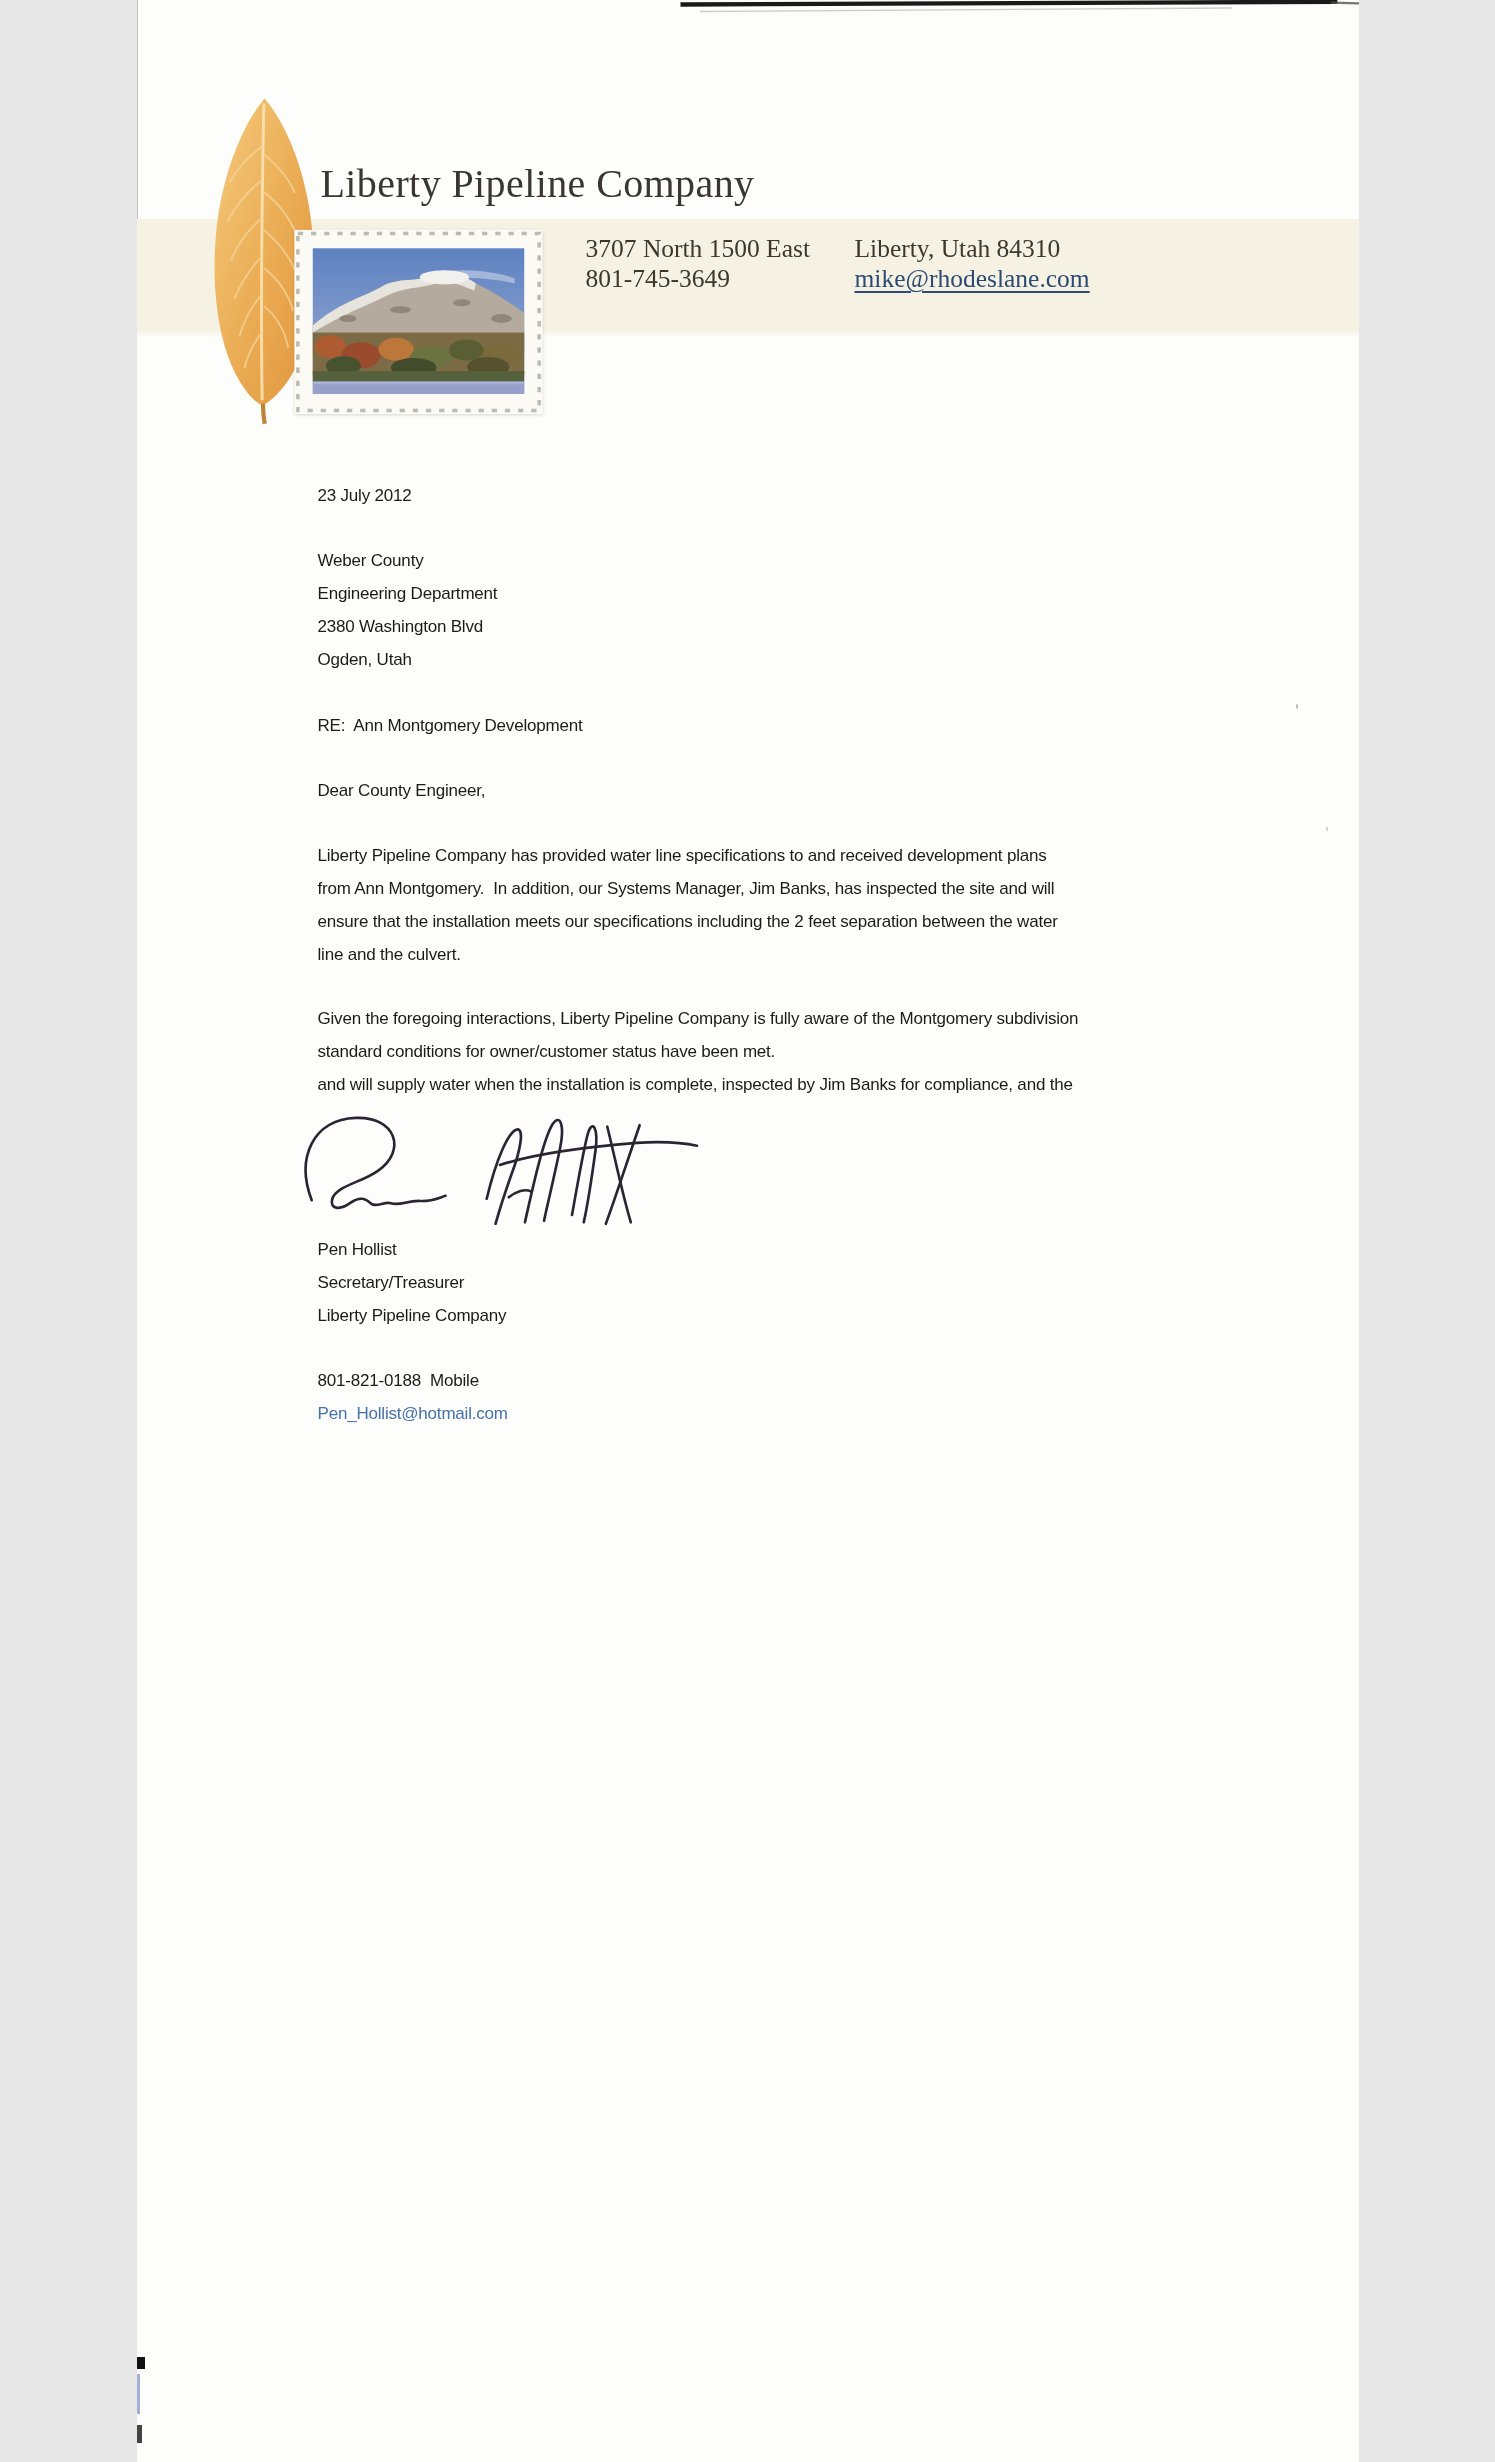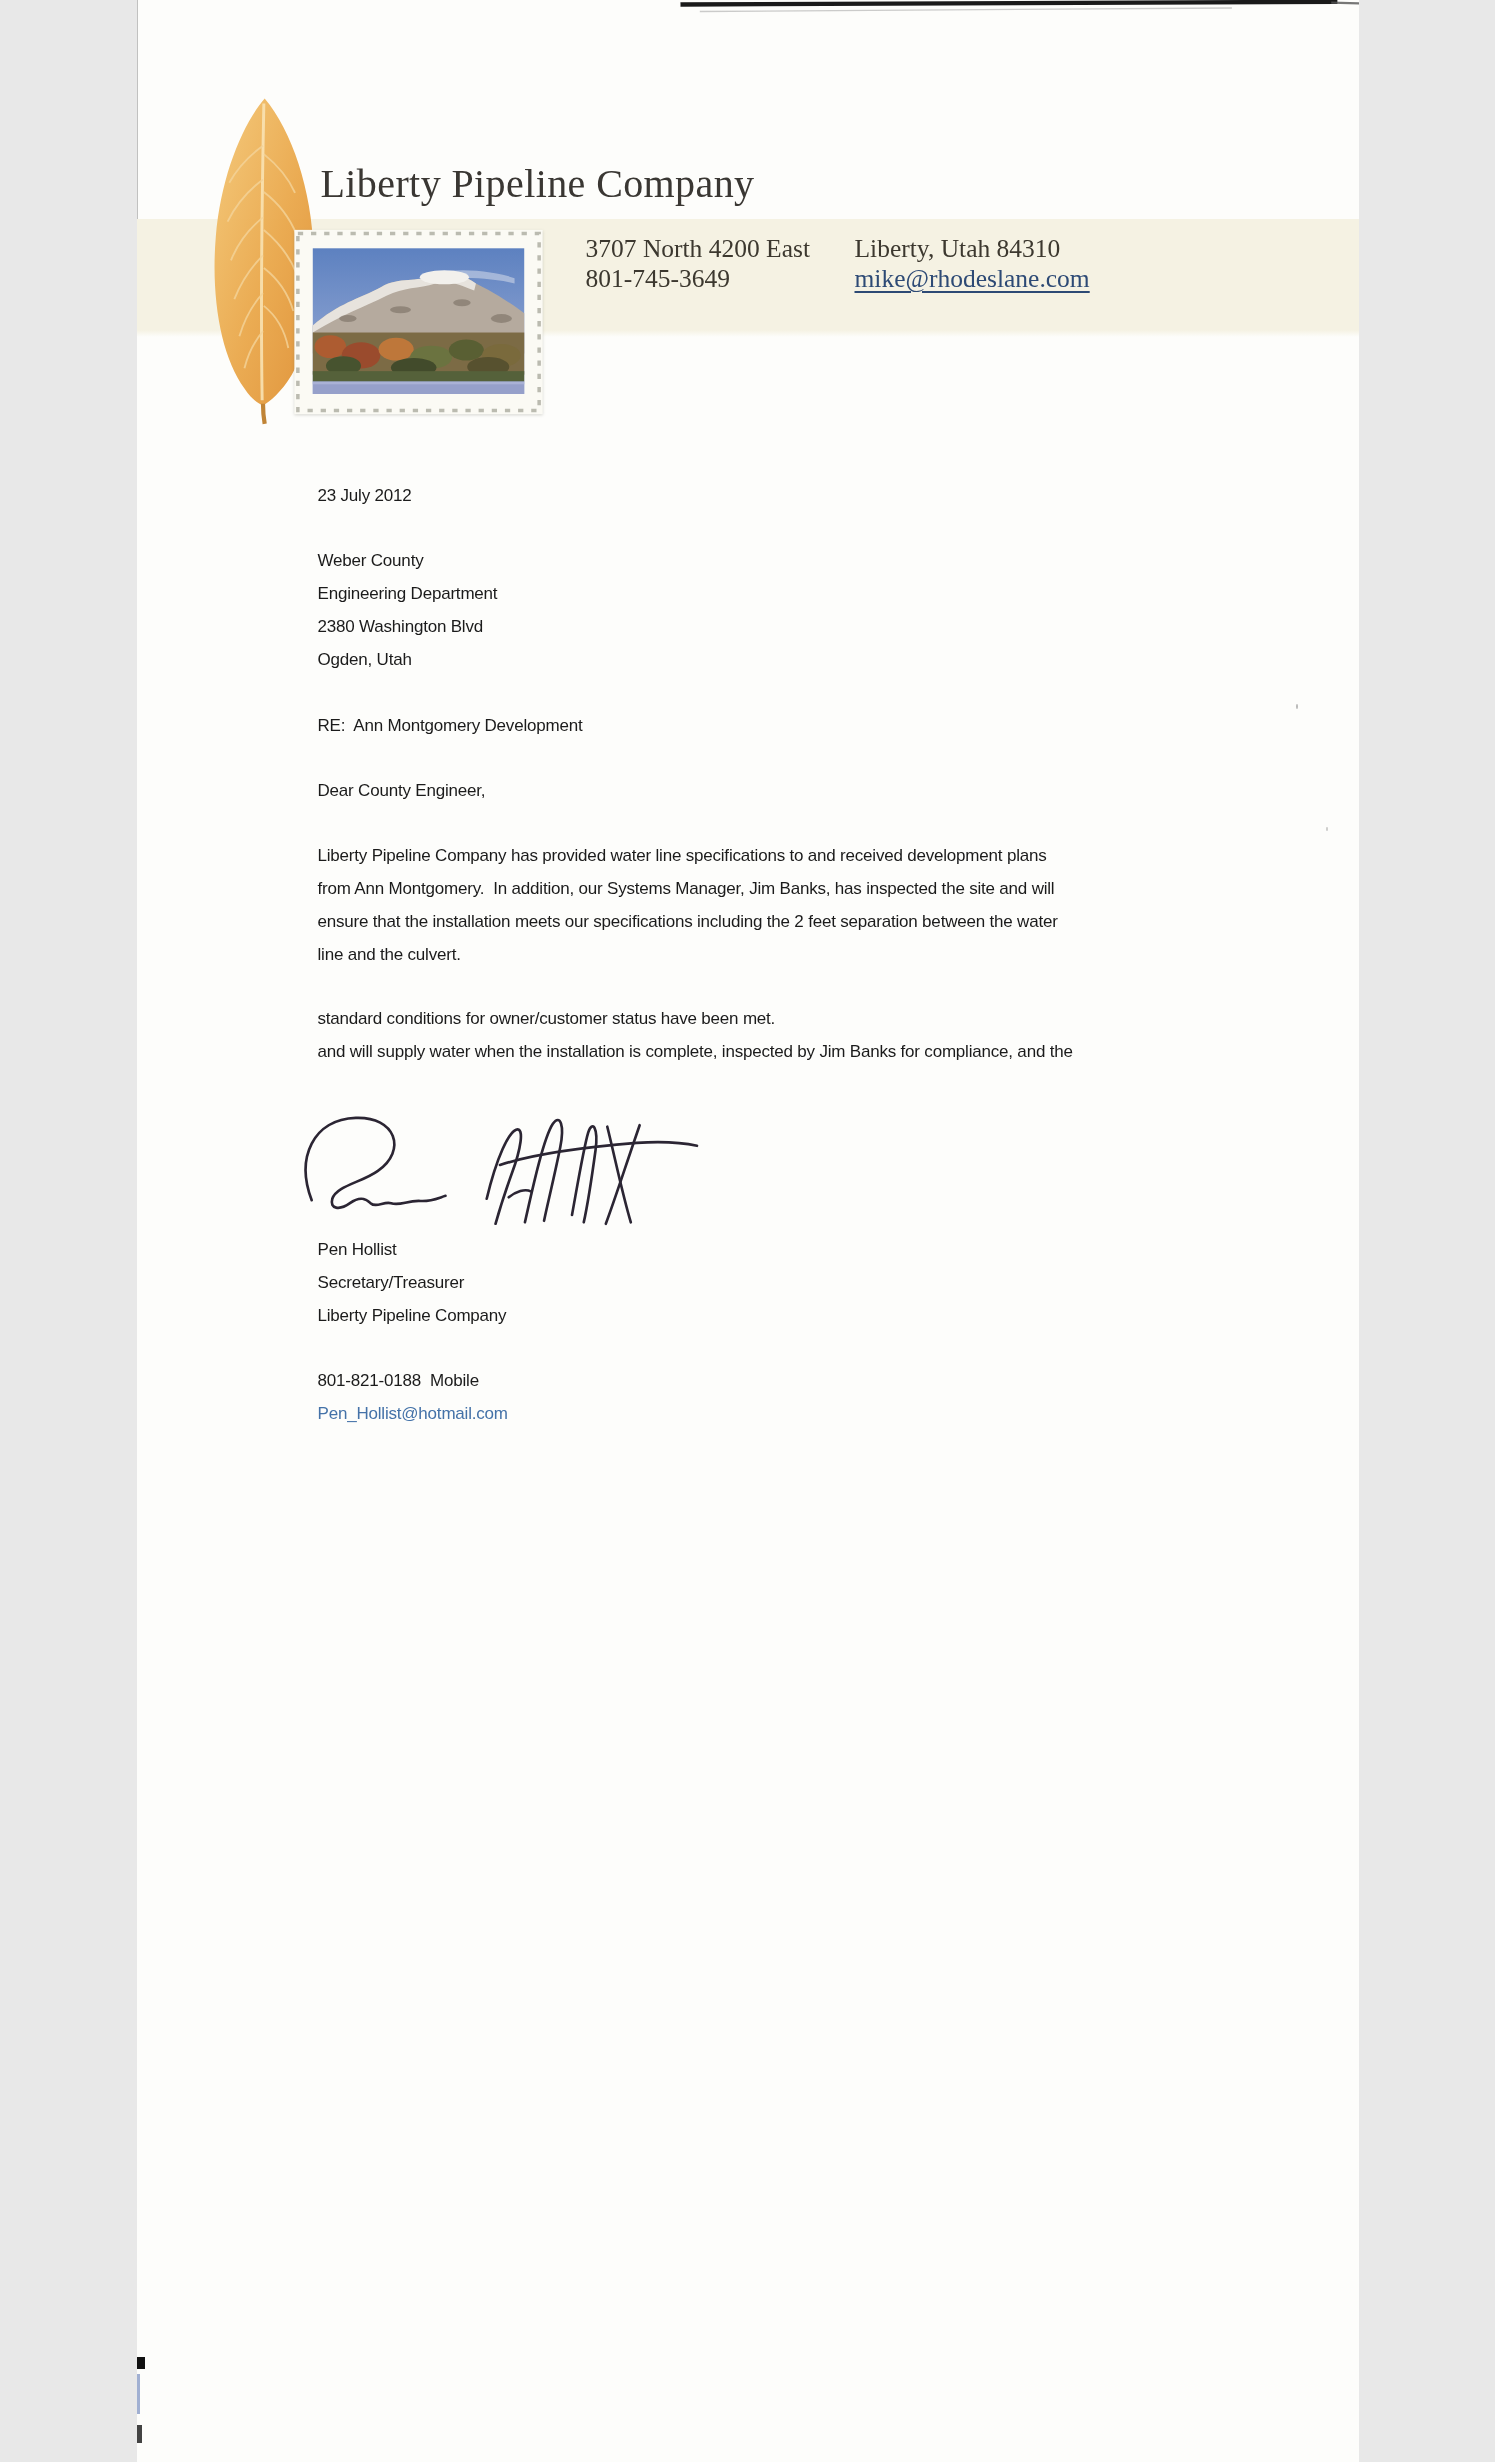--- a/index.html
+++ b/index.html
@@ -127,21 +127,21 @@
           <ellipse cx="200" cy="135" rx="24" ry="11" fill="#56502e"></ellipse>
         </g>
         <rect y="140" width="241" height="12" fill="#55613a"></rect>
         <rect y="152" width="241" height="14" fill="#96a0ca"></rect>
         <rect y="152" width="241" height="3" fill="#aab2d6"></rect>
       </g>
     </svg>
   </div>
 
   <div class="contact col1">
-    <div class="cl">3707 North 4200 East</div>
+    <div class="cl">3707 North 1500 East</div>
     <div class="cl">801-745-3649</div>
   </div>
   <div class="contact col2">
     <div class="cl">Liberty, Utah 84310</div>
     <div class="cl"><span class="lh-email">mike@rhodeslane.com</span></div>
   </div>
 
   <div class="btxt" style="top:479px;">
     <div class="line">23 July 2012</div>
   </div>
@@ -162,20 +162,21 @@
   </div>
 
   <div class="btxt" style="top:839px;">
     <div class="line">Liberty Pipeline Company has provided water line specifications to and received development plans</div>
     <div class="line">from Ann Montgomery.  In addition, our Systems Manager, Jim Banks, has inspected the site and will</div>
     <div class="line">ensure that the installation meets our specifications including the 2 feet separation between the water</div>
     <div class="line">line and the culvert.</div>
   </div>
 
   <div class="btxt" style="top:1002px;">
+    <div class="line">Given the foregoing interactions, Liberty Pipeline Company is fully aware of the Montgomery subdivision</div>
     <div class="line">standard conditions for owner/customer status have been met.</div>
     <div class="line">and will supply water when the installation is complete, inspected by Jim Banks for compliance, and the</div>
   </div>
 
   <div class="sig-wrap">
     <svg width="424" height="125" viewBox="0 0 560 170">
       <g stroke="#2b2533" stroke-width="3.6" fill="none" stroke-linecap="round">
         <path d="M28,120 C6,62 30,10 88,8 C142,6 158,52 118,80 C96,96 62,100 56,118
                  C52,132 66,134 80,124 C94,114 102,118 108,124 C116,131 126,121 136,124
                  C148,128 158,120 176,121 C190,122 200,117 210,114"></path>

